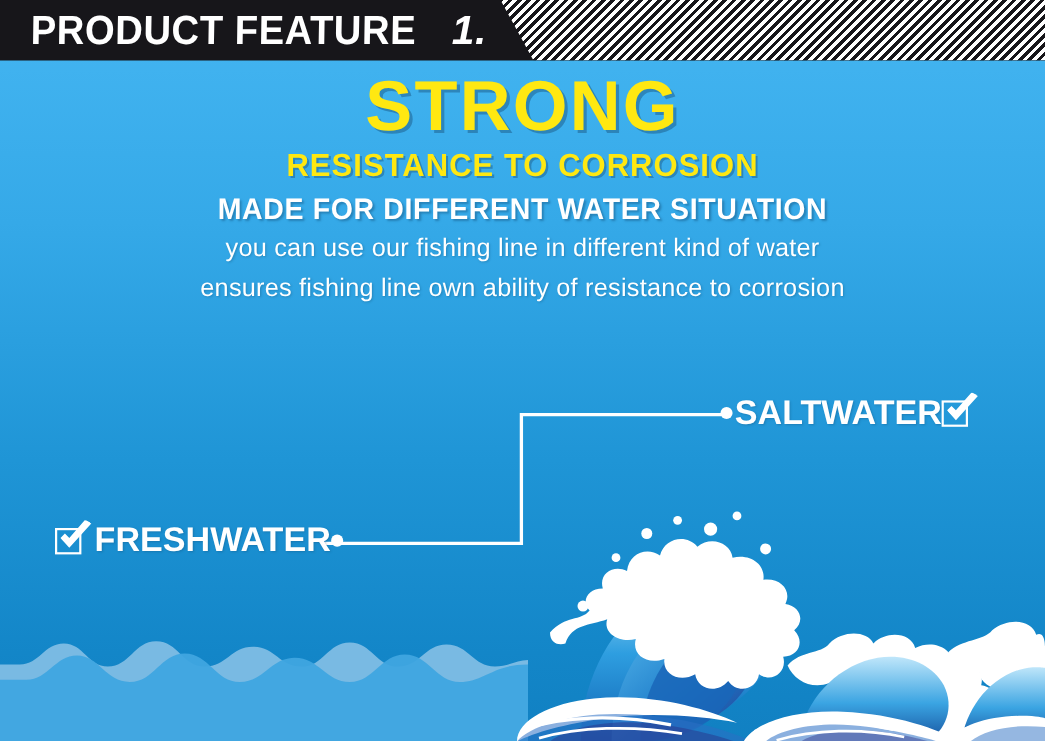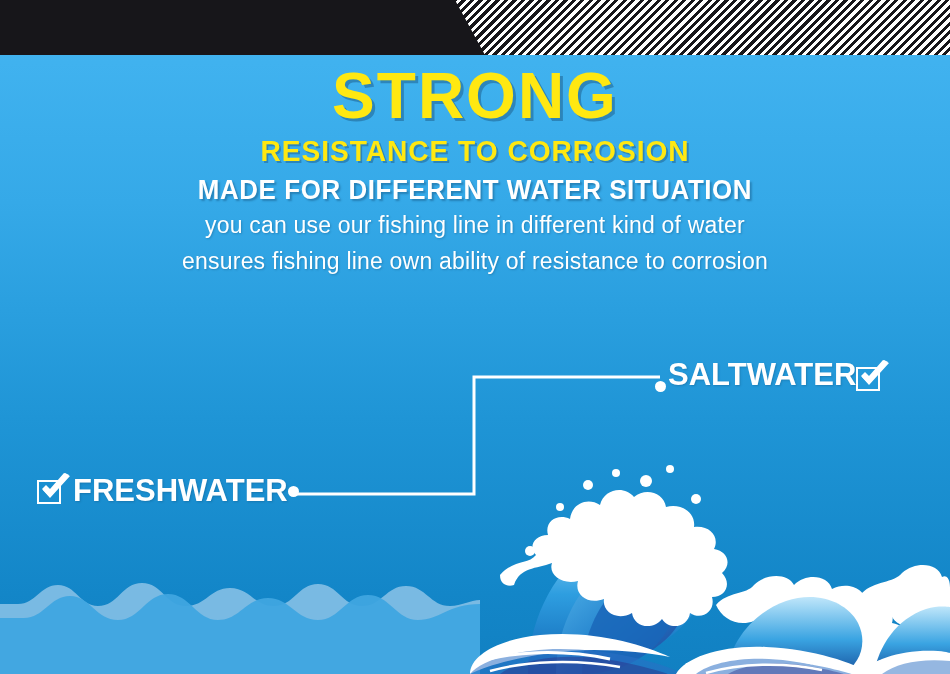--- a/index.html
+++ b/index.html
@@ -179,32 +179,35 @@
   }
   .checkbox .cb-tick {
     position: absolute;
     left: 2px;
     top: -4px;
     width: 32px;
     height: 32px;
     overflow: visible;
   }
 
-  .label-salt { left: 655px; top: 358px; align-items: flex-end; }
-  .label-fresh { left: 24px; top: 474px; padding-left: 13px; }
+  .label-salt { left: 655px; top: 358px; }
+  .label-fresh { left: 37px; top: 474px; padding-left: 13px; }
   .label-salt .label-text { margin-left: 2px; }
   .label-fresh .checkbox { margin-right: 8px; }
 </style>
 </head>
 <body>
 
 <div class="banner">
 
   <div class="header">
     <div class="header-stripes"></div>
+    <div class="header-title">
+      <span class="ht-main">PRODUCT FEATURE</span><span class="ht-num">1.</span>
+    </div>
   </div>
 
   <div class="flat-waves">
     <svg width="480" height="114" viewBox="0 0 480 114" xmlns="http://www.w3.org/2000/svg">
       <path d="M0,44 C0,44 10,44 18,44 C36,44 40,25 58,25 C76,25 80,46 98,46
                C118,46 122,23 142,23 C162,23 166,46 186,46
                C206,46 210,28 230,28 C250,28 254,46 274,46
                C294,46 298,24 318,24 C338,24 342,46 362,46
                C382,46 386,26 406,26 C426,26 430,46 450,46
                C462,46 470,40 480,40 L480,114 L0,114 Z" fill="#8cc3e8" opacity="0.85"></path>

